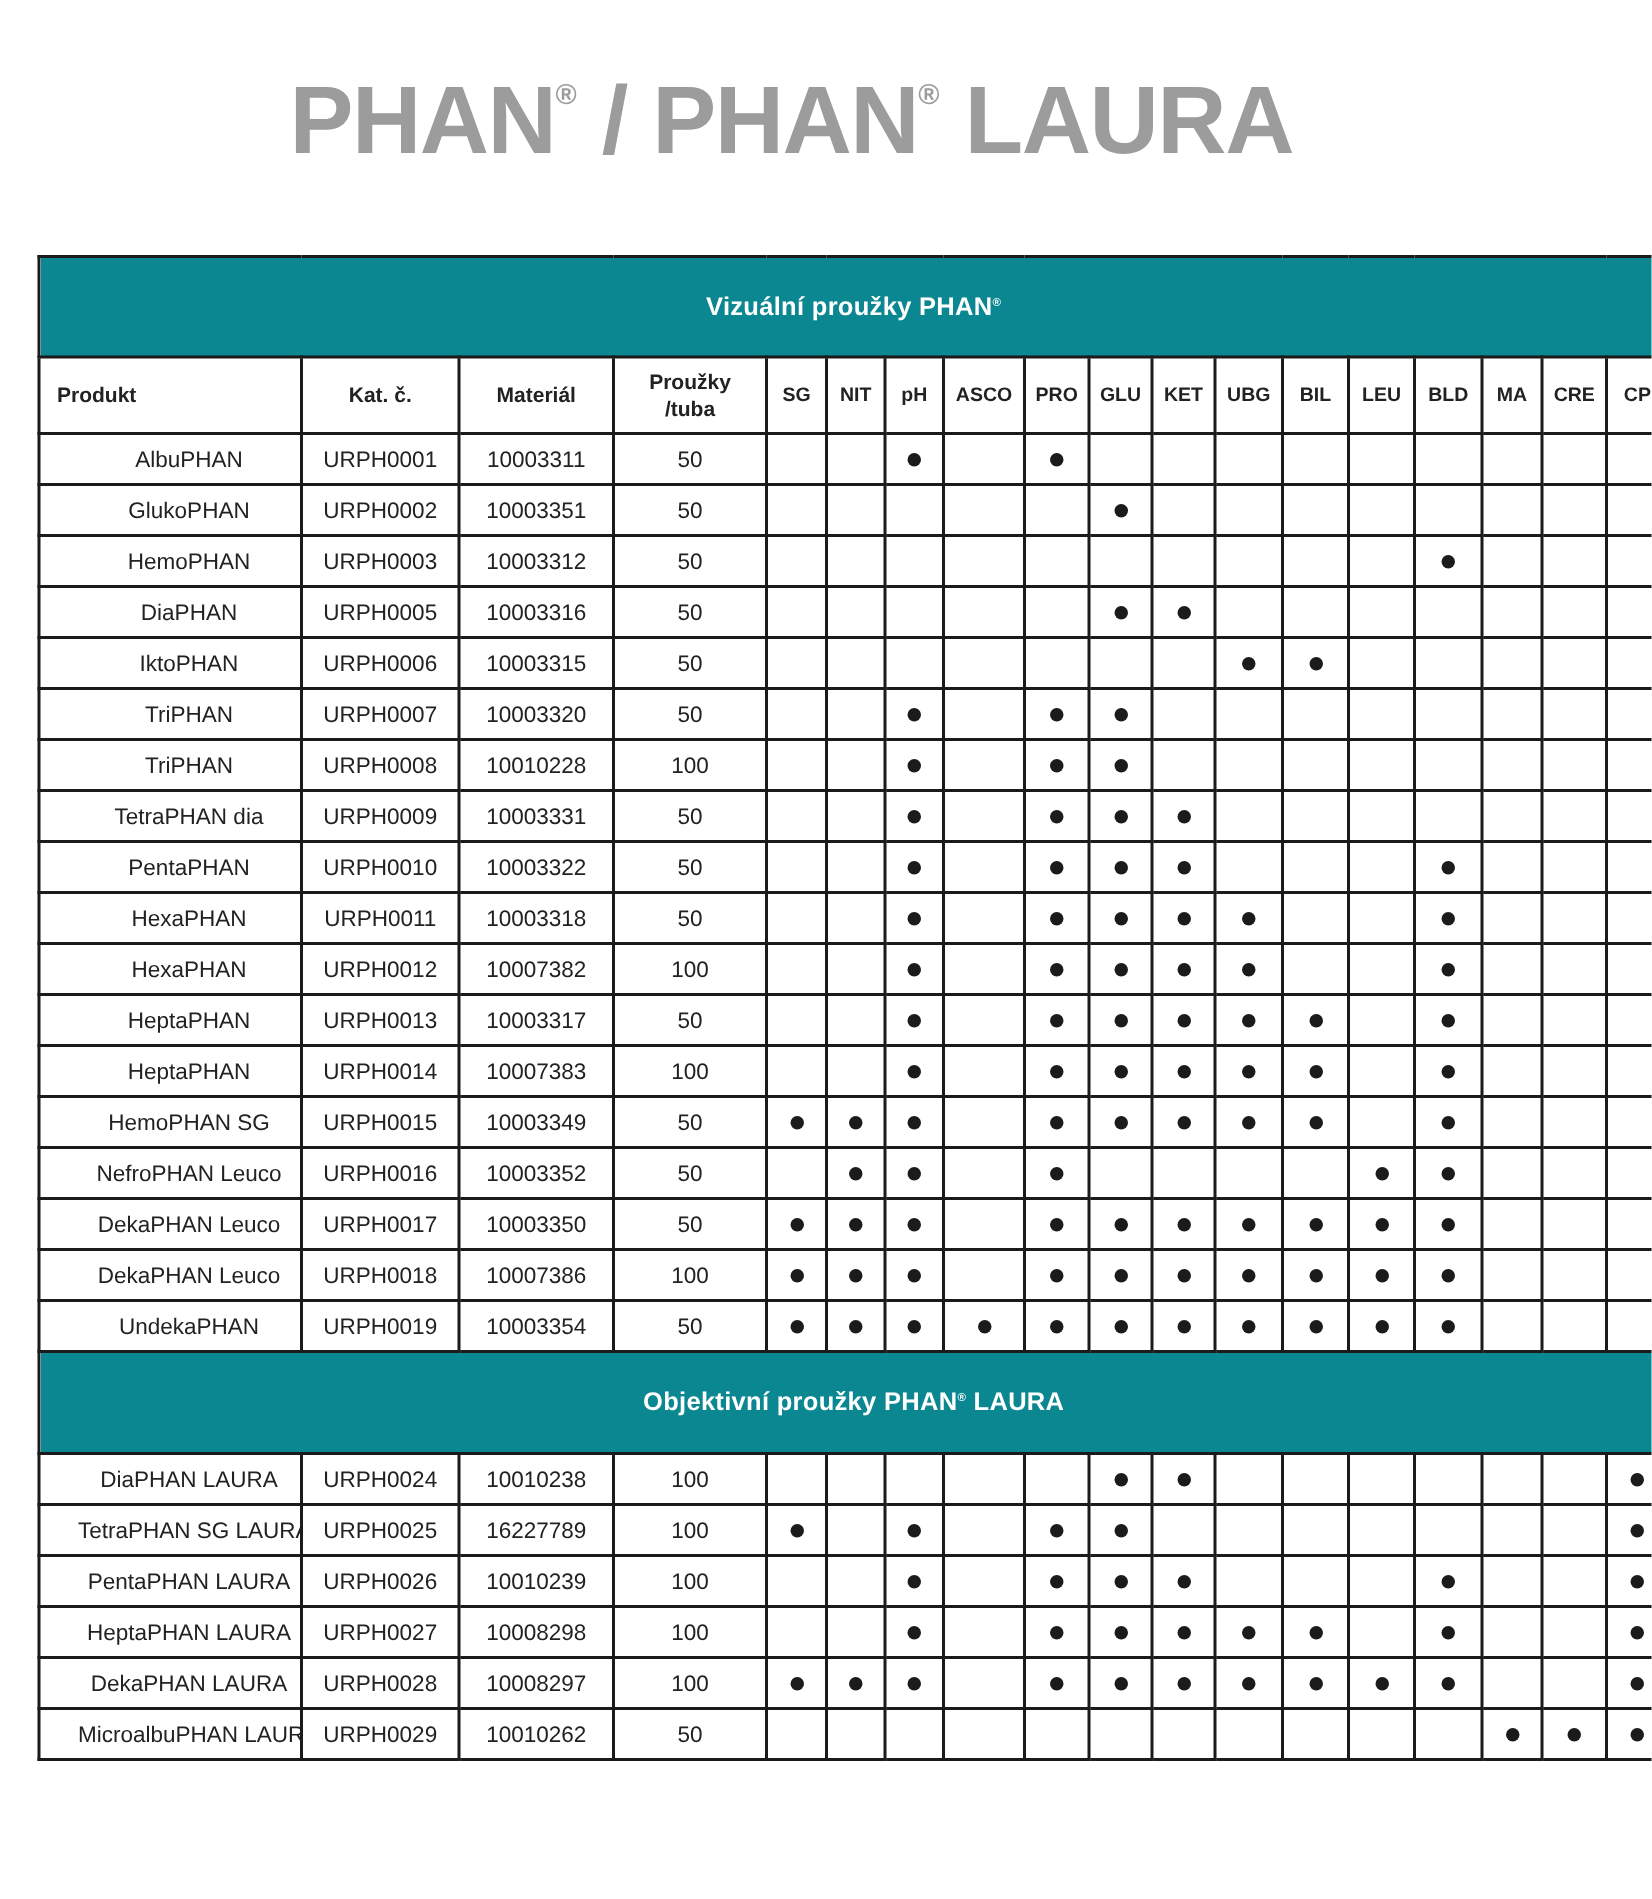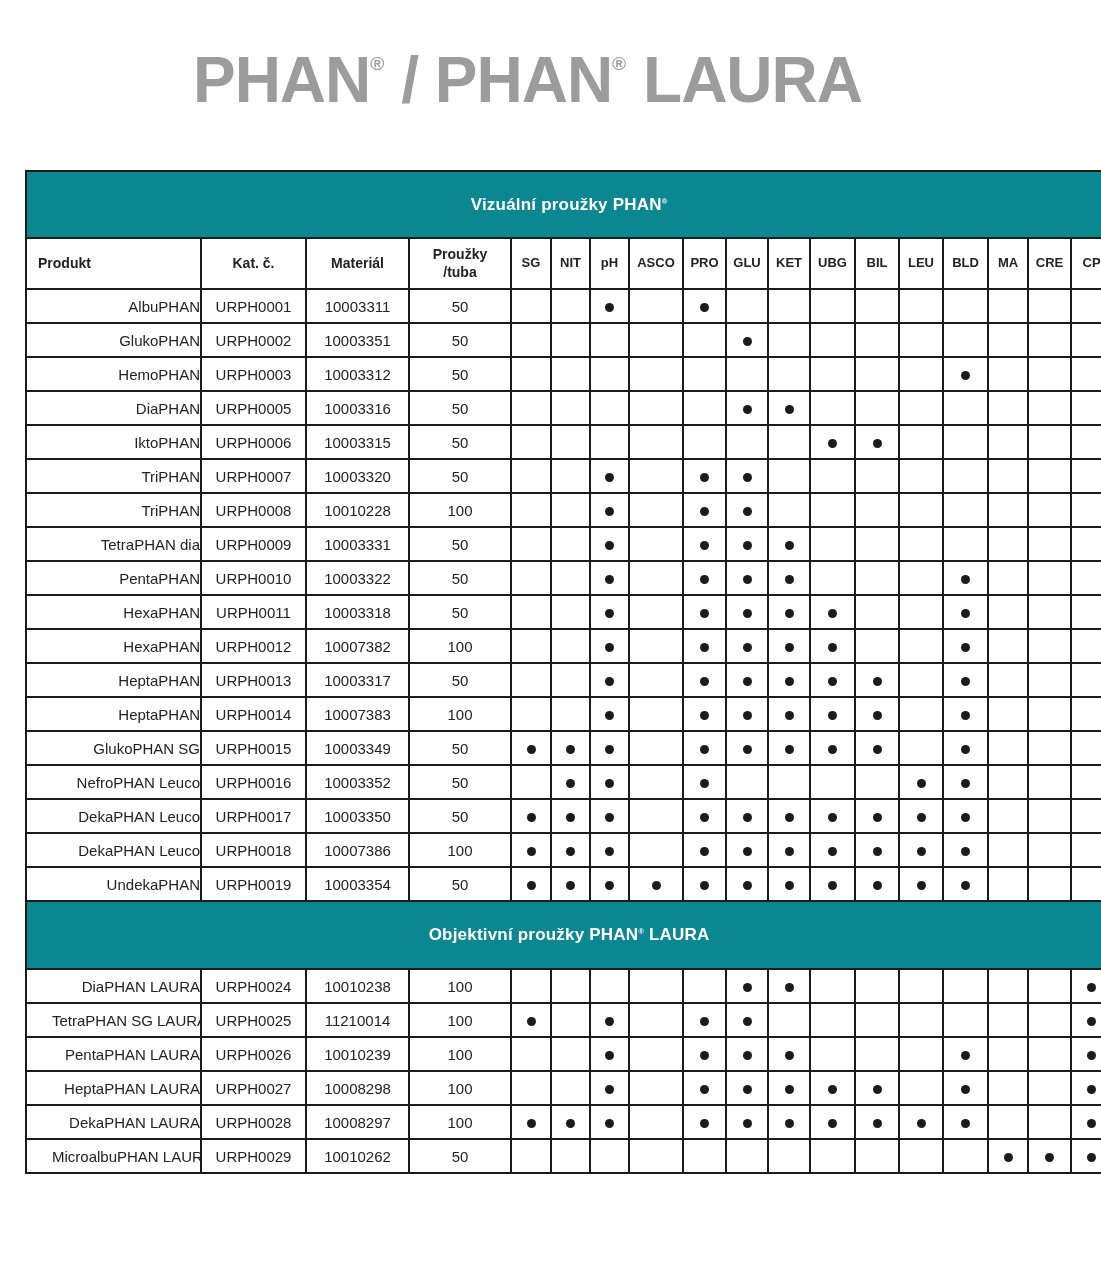--- a/index.html
+++ b/index.html
@@ -60,21 +60,21 @@
     background:#fff;
   }
   tr.colhead th.param{font-size:13px;padding:0 1px;border-radius:19px;}
   tr.colhead th.product-col{text-align:left;padding-left:11px;}
   tr.datarow td{
     height:34px;
     font-size:15px;
     background:#fff;
   }
   tr.datarow td.product-cell{
-    text-align:right;
+    text-align:center;
     padding-left:25px;
     white-space:nowrap;
   }
   .dot{
     display:inline-block;
     width:9px;height:9px;
     border-radius:50%;
     background:var(--dot);
     vertical-align:middle;
   }
@@ -388,21 +388,21 @@
           <td class="param"><span class="dot"></span></td>
           <td class="param"><span class="dot"></span></td>
           <td class="param"><span class="dot"></span></td>
           <td class="param"></td>
           <td class="param"><span class="dot"></span></td>
           <td class="param"></td>
           <td class="param"></td>
           <td class="param"></td>
         </tr>
         <tr class="datarow">
-          <td class="product-cell">GlukoPHAN SG</td>
+          <td class="product-cell">HemoPHAN SG</td>
           <td>URPH0015</td>
           <td>10003349</td>
           <td>50</td>
           <td class="param"><span class="dot"></span></td>
           <td class="param"><span class="dot"></span></td>
           <td class="param"><span class="dot"></span></td>
           <td class="param"></td>
           <td class="param"><span class="dot"></span></td>
           <td class="param"><span class="dot"></span></td>
           <td class="param"><span class="dot"></span></td>
@@ -513,21 +513,21 @@
           <td class="param"></td>
           <td class="param"></td>
           <td class="param"></td>
           <td class="param"></td>
           <td class="param"></td>
           <td class="param"><span class="dot"></span></td>
         </tr>
         <tr class="datarow">
           <td class="product-cell">TetraPHAN SG LAURA</td>
           <td>URPH0025</td>
-          <td>11210014</td>
+          <td>16227789</td>
           <td>100</td>
           <td class="param"><span class="dot"></span></td>
           <td class="param"></td>
           <td class="param"><span class="dot"></span></td>
           <td class="param"></td>
           <td class="param"><span class="dot"></span></td>
           <td class="param"><span class="dot"></span></td>
           <td class="param"></td>
           <td class="param"></td>
           <td class="param"></td>

